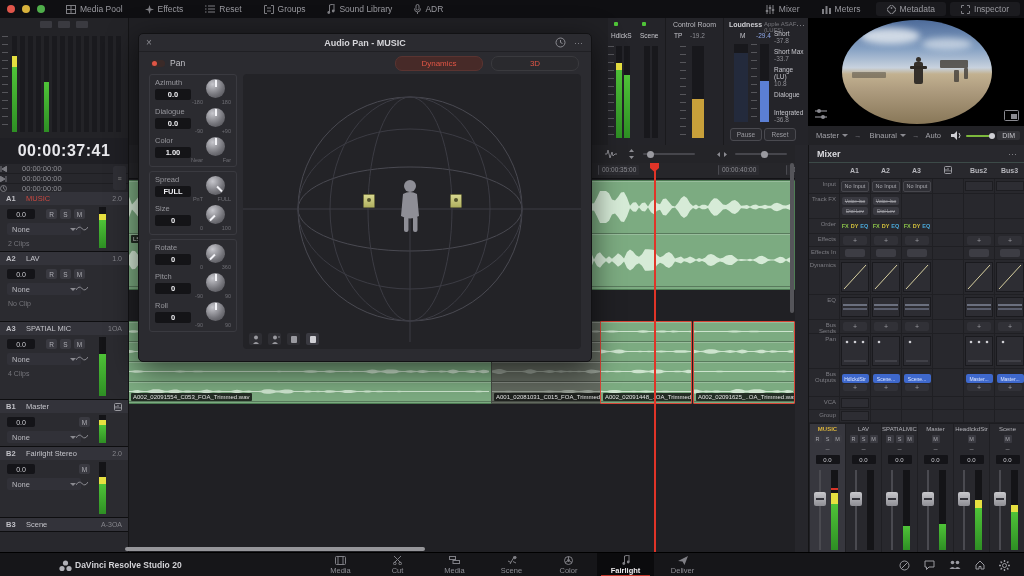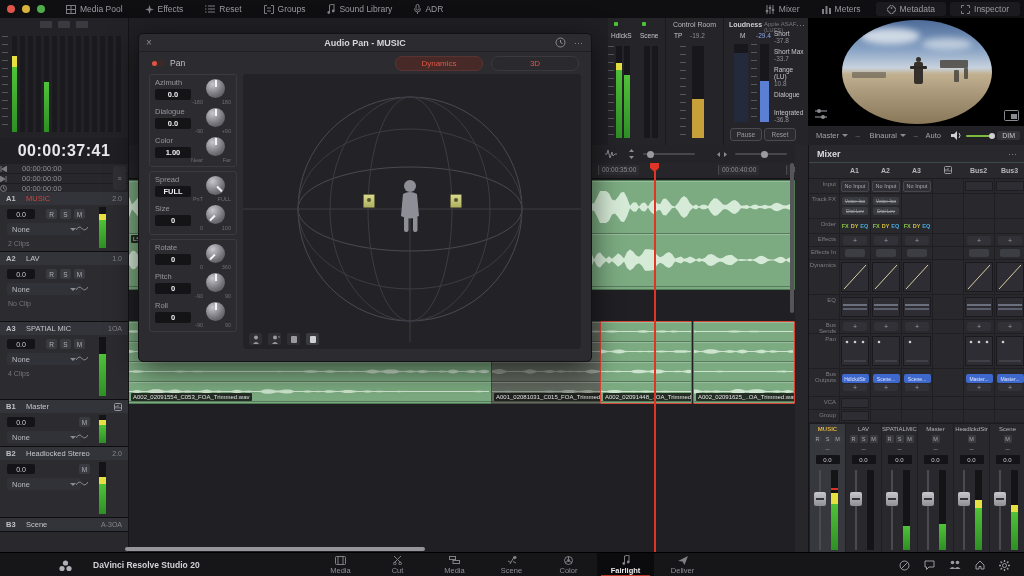--- a/index.html
+++ b/index.html
@@ -165,21 +165,21 @@
   .pmin{position:absolute;right:30px;top:22px;color:#6e6e74;font-size:5.5px;}
   .pmax{position:absolute;right:2px;top:22px;color:#6e6e74;font-size:5.5px;}
   #sphwrap{position:absolute;left:104px;top:40px;right:10px;bottom:12px;background:#232327;border-radius:4px;overflow:hidden;}
   #sphicons{position:absolute;left:6px;bottom:4px;display:flex;gap:6px;color:#8a8a90;}
   .sphic{width:13px;height:12px;display:flex;align-items:center;justify-content:center;background:#2e2e33;border-radius:2px;}
   .spkbox{position:absolute;width:10px;height:12px;background:linear-gradient(180deg,#d8d890,#b0b060);border:1px solid #6e6e40;border-radius:1px;}
   .spkbox:before{content:"";position:absolute;left:3px;top:3px;width:4px;height:4px;border-radius:50%;background:#55552e;}
   
   #hscroll{left:125px;top:547px;width:300px;height:4px;background:#96969a;border-radius:2px;z-index:20;}
   #bottombar{left:0;top:552px;width:1024px;height:24px;background:#161619;border-top:1px solid #000;display:flex;align-items:center;}
-  #brand{display:flex;align-items:center;gap:20px;margin-left:58px;font-weight:bold;font-size:8.5px;color:#d2d2d6;}
+  #brand{display:flex;align-items:center;gap:2px;margin-left:58px;font-weight:bold;font-size:8.5px;color:#d2d2d6;}
   #tabs{position:absolute;left:312px;display:flex;}
   .tab{width:57px;height:24px;display:flex;flex-direction:column;align-items:center;justify-content:center;gap:1px;
        color:#8e8e94;font-size:7.5px;position:relative;}
   .tab .tic{height:10px;display:flex;align-items:center;opacity:.8;}
   .tab.active{background:#0b0b0d;color:#eceaec;font-weight:bold;}
   .tab.active:after{content:"";position:absolute;left:4px;right:4px;bottom:0;height:2px;background:#c03428;}
   #fbicons{margin-left:auto;display:flex;gap:14px;margin-right:14px;color:#8a8a90;}
   svg{display:block;}
 </style>
 </head>
@@ -617,21 +617,21 @@
           </svg>
         </span>
         <div class="tmeter" style="top:15px;height:28px">
           <div class="g" style="bottom:0;height:66%"></div>
           <div class="y" style="bottom:66%;height:15%"></div>
         </div>
       </div>
       <div class="trk" style="height:70px">
         <div class="hd">
    <span class="tid">B2</span>
-   <span class="tname" style="color:#c4c4ca">Headlocked Stereo</span>
+   <span class="tname" style="color:#c4c4ca">Fairlight Stereo</span>
 
    <span class="tfmt">2.0</span>
         </div>
         <div class="volbox">0.0</div>
    <div class="chips" style="left:79px">
           <span class="chip">M</span>
         </div>
    <div class="routebox">
           <span>None</span>
           <span class="chev"></span>

